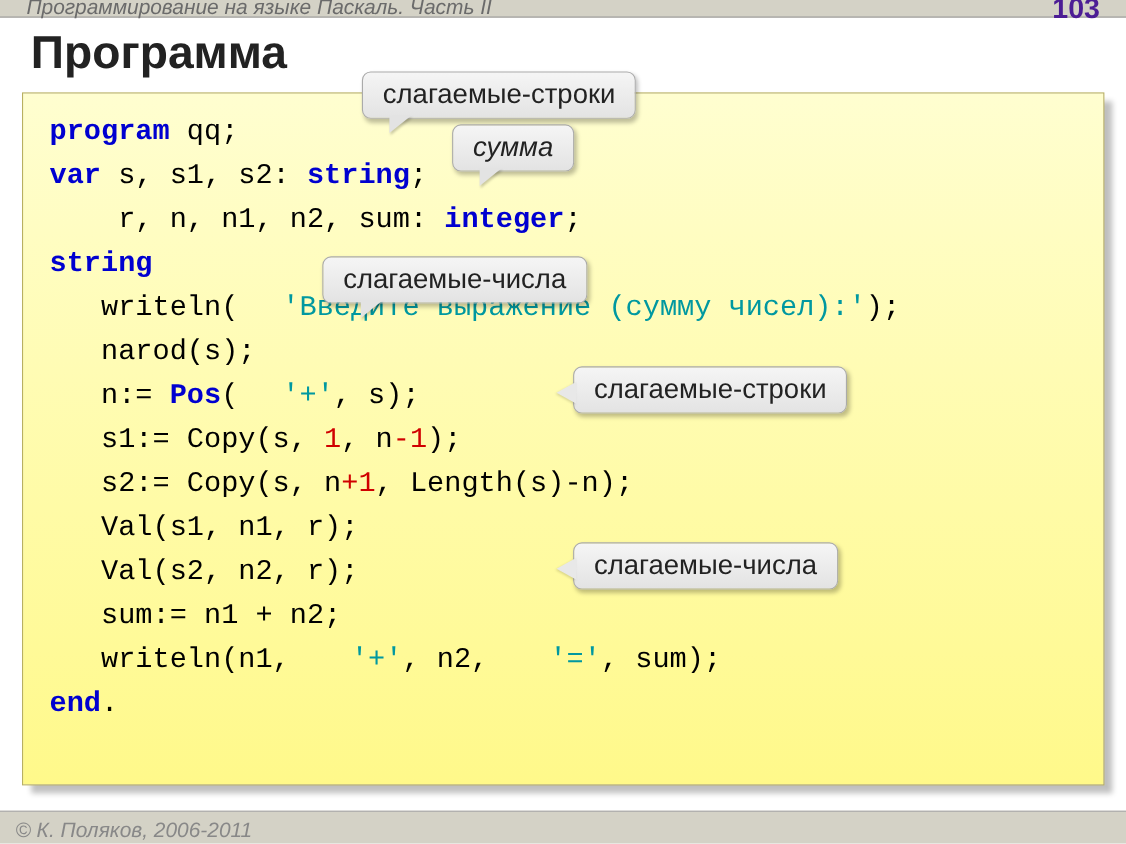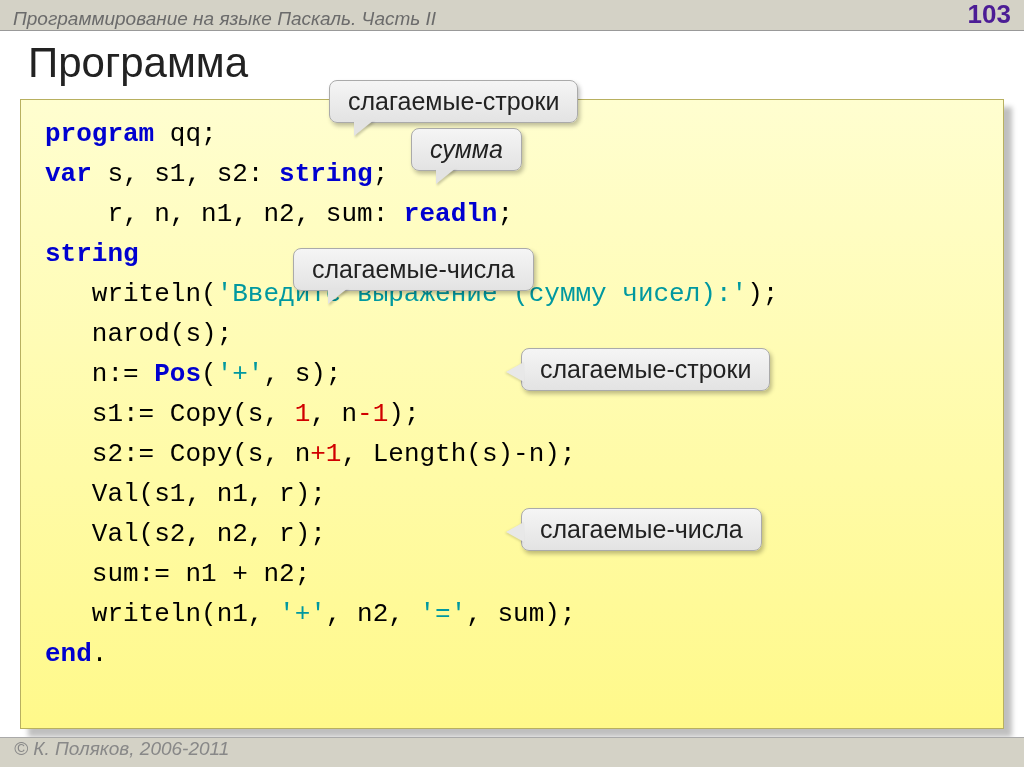--- a/index.html
+++ b/index.html
@@ -9,60 +9,60 @@
     width: 1024px;
     height: 767px;
     font-family: Arial, sans-serif;
     background: #fff;
     position: relative;
     overflow: hidden;
   }
   .header-bar {
     background: #d4d2c6;
     border-bottom: 1px solid #999;
-    height: 31px;
+    height: 16px;
     display: flex;
-    align-items: flex-end;
+    align-items: center;
     justify-content: space-between;
-    padding: 0 13px;
+    padding: 0 24px;
   }
   .header-left {
     font-style: italic;
     color: #6b6b6b;
     font-size: 19px;
   }
   .header-right {
     color: #4c1d95;
     font-weight: bold;
     font-size: 26px;
   }
   .title {
     font-size: 42px;
-    font-weight: normal;
+    font-weight: bold;
     color: #222;
     padding: 8px 28px 12px 28px;
   }
   .code-block {
     position: relative;
     margin: 0 20px 10px 20px;
     background: linear-gradient(#fffed0, #fff98a);
     border: 1px solid #b8b060;
     box-shadow: 8px 8px 5px rgba(0,0,0,0.25);
     padding: 14px 24px 18px 24px;
     height: 630px;
   }
   .code {
     font-family: "Courier New", monospace;
     font-size: 26px;
     line-height: 40px;
     color: #000;
     white-space: pre;
   }
   .kw { color: #0000d0; font-weight: bold; }
-  .str { color: #0098a0; }
+  .str { color: #0098a0; margin-left: 40px; }
   .num { color: #d00000; }
 
   .callout {
     position: absolute;
     background: linear-gradient(#f5f5f5, #e3e3e3);
     border: 1px solid #aaa;
     border-radius: 8px;
     box-shadow: 2px 3px 4px rgba(0,0,0,0.25);
     padding: 6px 18px;
     font-size: 25px;
@@ -95,42 +95,42 @@
     filter: drop-shadow(-1px 1px 1px rgba(0,0,0,0.15));
   }
 
   .footer {
     position: absolute;
     bottom: 0; left: 0; right: 0;
     height: 30px;
     border-top: 1px solid #aaa;
     background: #d4d2c6;
     display: flex;
-    align-items: flex-start;
+    align-items: flex-end;
     justify-content: space-between;
     padding: 0 14px;
     font-style: italic;
     color: #888;
     font-size: 19px;
   }
 </style>
 </head>
 <body>
 
 <div class="header-bar">
   <span class="header-left">Программирование на языке Паскаль. Часть II</span>
   <span class="header-right">103</span>
 </div>
 
 <div class="title">Программа</div>
 
 <div class="code-block">
 <div class="code"><span class="kw">program</span><span> qq;</span>
 <span class="kw">var</span><span> s, s1, s2: </span><span class="kw">string</span><span>;</span>
-<span>    r, n, n1, n2, sum: </span><span class="kw">readln</span><span>;</span>
+<span>    r, n, n1, n2, sum: </span><span class="kw">integer</span><span>;</span>
 <span class="kw">string</span>
 <span>   writeln(</span><span class="str">'Введите выражение (сумму чисел):'</span><span>);</span>
 <span>   narod(s);</span>
 <span>   n:= </span><span class="kw">Pos</span><span>(</span><span class="str">'+'</span><span>, s);</span>
 <span>   s1:= Copy(s, </span><span class="num">1</span><span>, n</span><span class="num">-</span><span class="num">1</span><span>);</span>
 <span>   s2:= Copy(s, n</span><span class="num">+</span><span class="num">1</span><span>, Length(s)-n);</span>
 <span>   Val(s1, n1, r);</span>
 <span>   Val(s2, n2, r);</span>
 <span>   sum:= n1 + n2;</span>
 <span>   writeln(n1, </span><span class="str">'+'</span><span>, n2, </span><span class="str">'='</span><span>, sum);</span>

